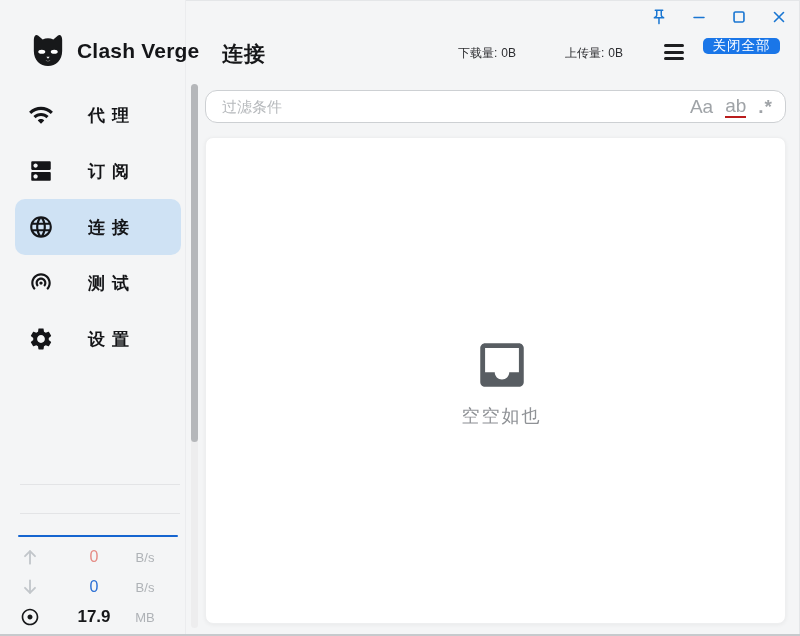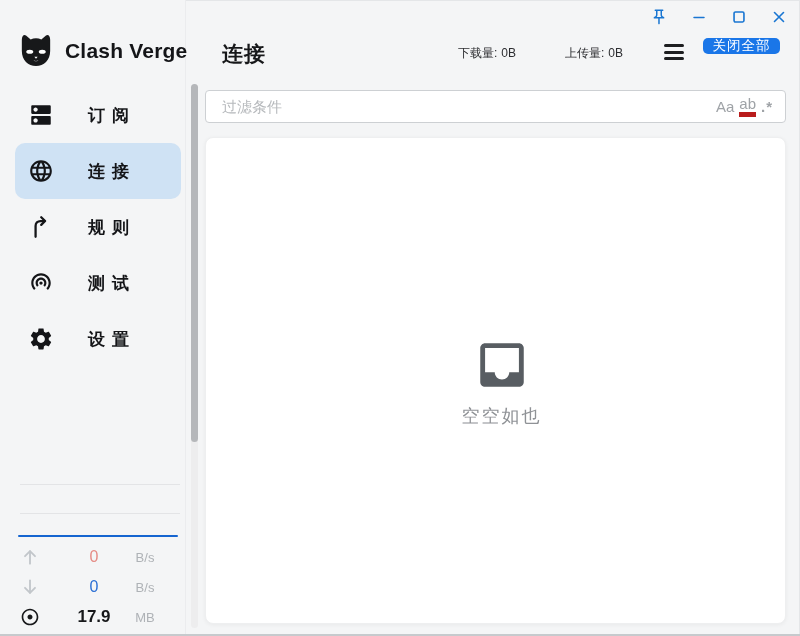--- a/index.html
+++ b/index.html
@@ -21,21 +21,21 @@
     background: #c6cacd;
   }
 
   
   .sidebar {
     position: absolute; left: 0; top: 0; width: 186px; height: 634px;
     background: #f4f5f6;
     border-right: 1px solid #ebecee;
   }
   .logo-row {
-    position: absolute; left: 16px; top: 32px;
+    position: absolute; left: 28px; top: 32px;
     display: flex; align-items: center; gap: 9px;
   }
   .logo-row svg { display: block; }
   .app-title {
     font-size: 21px; font-weight: 800; letter-spacing: 0.2px; color: #141518;
     white-space: nowrap;
   }
   .nav { position: absolute; left: 15px; top: 87px; width: 166px; }
   .nav-item {
     height: 56px; display: flex; align-items: center;
@@ -103,32 +103,32 @@
     background: #1a76e8; color: #fff; border: none; border-radius: 5px;
     font-size: 13.5px; font-family: inherit; cursor: pointer;
     display: flex; align-items: center; justify-content: center; letter-spacing: 1px;
   }
 
   
   .filter-box {
     position: absolute; left: 205px; top: 90px; width: 581px; height: 33px;
   }
   .filter-box input {
-    width: 100%; height: 100%; border: 1px solid #cdd0d3; border-radius: 4px;
+    width: 100%; height: 100%; border: 1px solid #cdd0d3; border-radius: 12px;
     background: #fff; padding: 0 92px 0 16px; font-size: 15px; font-family: inherit;
     color: #3a3b3e; outline: none;
   }
   .filter-box input::placeholder { color: #b6b9bc; }
   .filter-opts {
     position: absolute; right: 13px; top: 0; height: 33px;
-    display: flex; align-items: center; gap: 5px;
-    color: #9fa3a7; font-size: 15px;
+    display: flex; align-items: center; gap: 12px;
+    color: #9fa3a7; font-size: 19px;
   }
   .filter-opt { cursor: pointer; line-height: 1; }
-  .filter-opt.word { border-bottom: 5px solid #b91c1c; padding-bottom: 1px; }
+  .filter-opt.word { border-bottom: 2px solid #b91c1c; padding-bottom: 1px; }
   .filter-opt.regex { font-weight: 700; letter-spacing: 1px; }
 
   
   .content-card {
     position: absolute; left: 205px; top: 137px; width: 581px; height: 487px;
     background: #ffffff; border-radius: 8px;
     border: 1px solid #eeeff0;
     box-shadow: 0 1px 4px rgba(0,0,0,0.05);
   }
   .empty-state {
@@ -154,41 +154,40 @@
         <path d="M18.5 31.5 Q24 38 29.5 31.5 Q26.8 34.5 24 34.5 Q21.2 34.5 18.5 31.5 Z" fill="#ffffff"></path>
       </svg>
     </span>
     <span class="app-title">Clash Verge</span>
   </div>
 
   <div class="nav">
     <div class="nav-item">
       <span class="nav-icon">
         <svg viewBox="0 0 24 24" fill="currentColor">
+            <path d="M1 9l2 2c4.97-4.97 13.03-4.97 18 0l2-2C16.93 2.93 7.08 2.93 1 9zm8 8l3 3 3-3c-1.65-1.66-4.34-1.66-6 0zm-4-4l2 2c2.76-2.76 7.24-2.76 10 0l2-2C15.14 9.14 8.87 9.14 5 13z"></path>
+          </svg>
+      </span>
+      <span class="nav-label">代理</span>
+    </div>
+    <div class="nav-item">
+      <span class="nav-icon">
+        <svg viewBox="0 0 24 24" fill="currentColor">
             <path d="M20 13H4c-.55 0-1 .45-1 1v6c0 .55.45 1 1 1h16c.55 0 1-.45 1-1v-6c0-.55-.45-1-1-1zM7 19c-1.1 0-2-.9-2-2s.9-2 2-2 2 .9 2 2-.9 2-2 2zM20 3H4c-.55 0-1 .45-1 1v6c0 .55.45 1 1 1h16c.55 0 1-.45 1-1V4c0-.55-.45-1-1-1zM7 9c-1.1 0-2-.9-2-2s.9-2 2-2 2 .9 2 2-.9 2-2 2z"></path>
           </svg>
       </span>
       <span class="nav-label">订阅</span>
     </div>
     <div class="nav-item selected">
       <span class="nav-icon">
         <svg viewBox="0 0 24 24" fill="currentColor">
             <path d="M11.99 2C6.47 2 2 6.48 2 12s4.47 10 9.99 10C17.52 22 22 17.52 22 12S17.52 2 11.99 2zm6.93 6h-2.95c-.32-1.25-.78-2.45-1.38-3.56 1.84.63 3.37 1.91 4.33 3.56zM12 4.04c.83 1.2 1.48 2.53 1.91 3.96h-3.82c.43-1.43 1.08-2.76 1.91-3.96zM4.26 14C4.1 13.36 4 12.69 4 12s.1-1.36.26-2h3.38c-.08.66-.14 1.32-.14 2 0 .68.06 1.34.14 2H4.26zm.82 2h2.95c.32 1.25.78 2.45 1.38 3.56-1.84-.63-3.37-1.9-4.33-3.56zm2.95-8H5.08c.96-1.66 2.49-2.93 4.33-3.56C8.81 5.55 8.35 6.75 8.03 8zM12 19.96c-.83-1.2-1.48-2.53-1.91-3.96h3.82c-.43 1.43-1.08 2.76-1.91 3.96zM14.34 14H9.66c-.09-.66-.16-1.32-.16-2 0-.68.07-1.35.16-2h4.68c.09.65.16 1.32.16 2 0 .68-.07 1.34-.16 2zm.25 5.56c.6-1.11 1.06-2.31 1.38-3.56h2.95c-.96 1.65-2.49 2.93-4.33 3.56zM16.36 14c.08-.66.14-1.32.14-2 0-.68-.06-1.34-.14-2h3.38c.16.64.26 1.31.26 2s-.1 1.36-.26 2h-3.38z"></path>
           </svg>
       </span>
       <span class="nav-label">连接</span>
-    </div>
-    <div class="nav-item">
-      <span class="nav-icon">
-        <svg viewBox="0 0 24 24" fill="none" stroke="currentColor" stroke-width="2.1" stroke-linecap="round" stroke-linejoin="round">
-            <path d="M7 21 V11 C7 8.2 8.8 6.5 11.5 6.5 H15"></path>
-            <path d="M12.2 3 L15.8 6.5 L12.2 10"></path>
-          </svg>
-      </span>
-      <span class="nav-label">规则</span>
     </div>
     <div class="nav-item">
       <span class="nav-icon">
         <svg viewBox="0 0 24 24" fill="currentColor">
             <path d="M12 3C7.03 3 3 7.03 3 12c0 2.49 1.01 4.74 2.64 6.36l1.41-1.41C5.78 15.68 5 13.93 5 12c0-3.86 3.14-7 7-7s7 3.14 7 7c0 1.93-.78 3.68-2.05 4.95l1.41 1.41C19.99 16.74 21 14.49 21 12c0-4.97-4.03-9-9-9zm0 4c-2.76 0-5 2.24-5 5 0 1.38.56 2.63 1.46 3.54l1.41-1.41C9.33 13.55 9 12.81 9 12c0-1.66 1.34-3 3-3s3 1.34 3 3c0 .81-.33 1.55-.86 2.12l1.41 1.41C16.44 14.63 17 13.38 17 12c0-2.76-2.24-5-5-5zm0 3.5c-.83 0-1.5.67-1.5 1.5s.67 1.5 1.5 1.5 1.5-.67 1.5-1.5-.67-1.5-1.5-1.5z"></path>
           </svg>
       </span>
       <span class="nav-label">测试</span>
     </div>
     <div class="nav-item">

